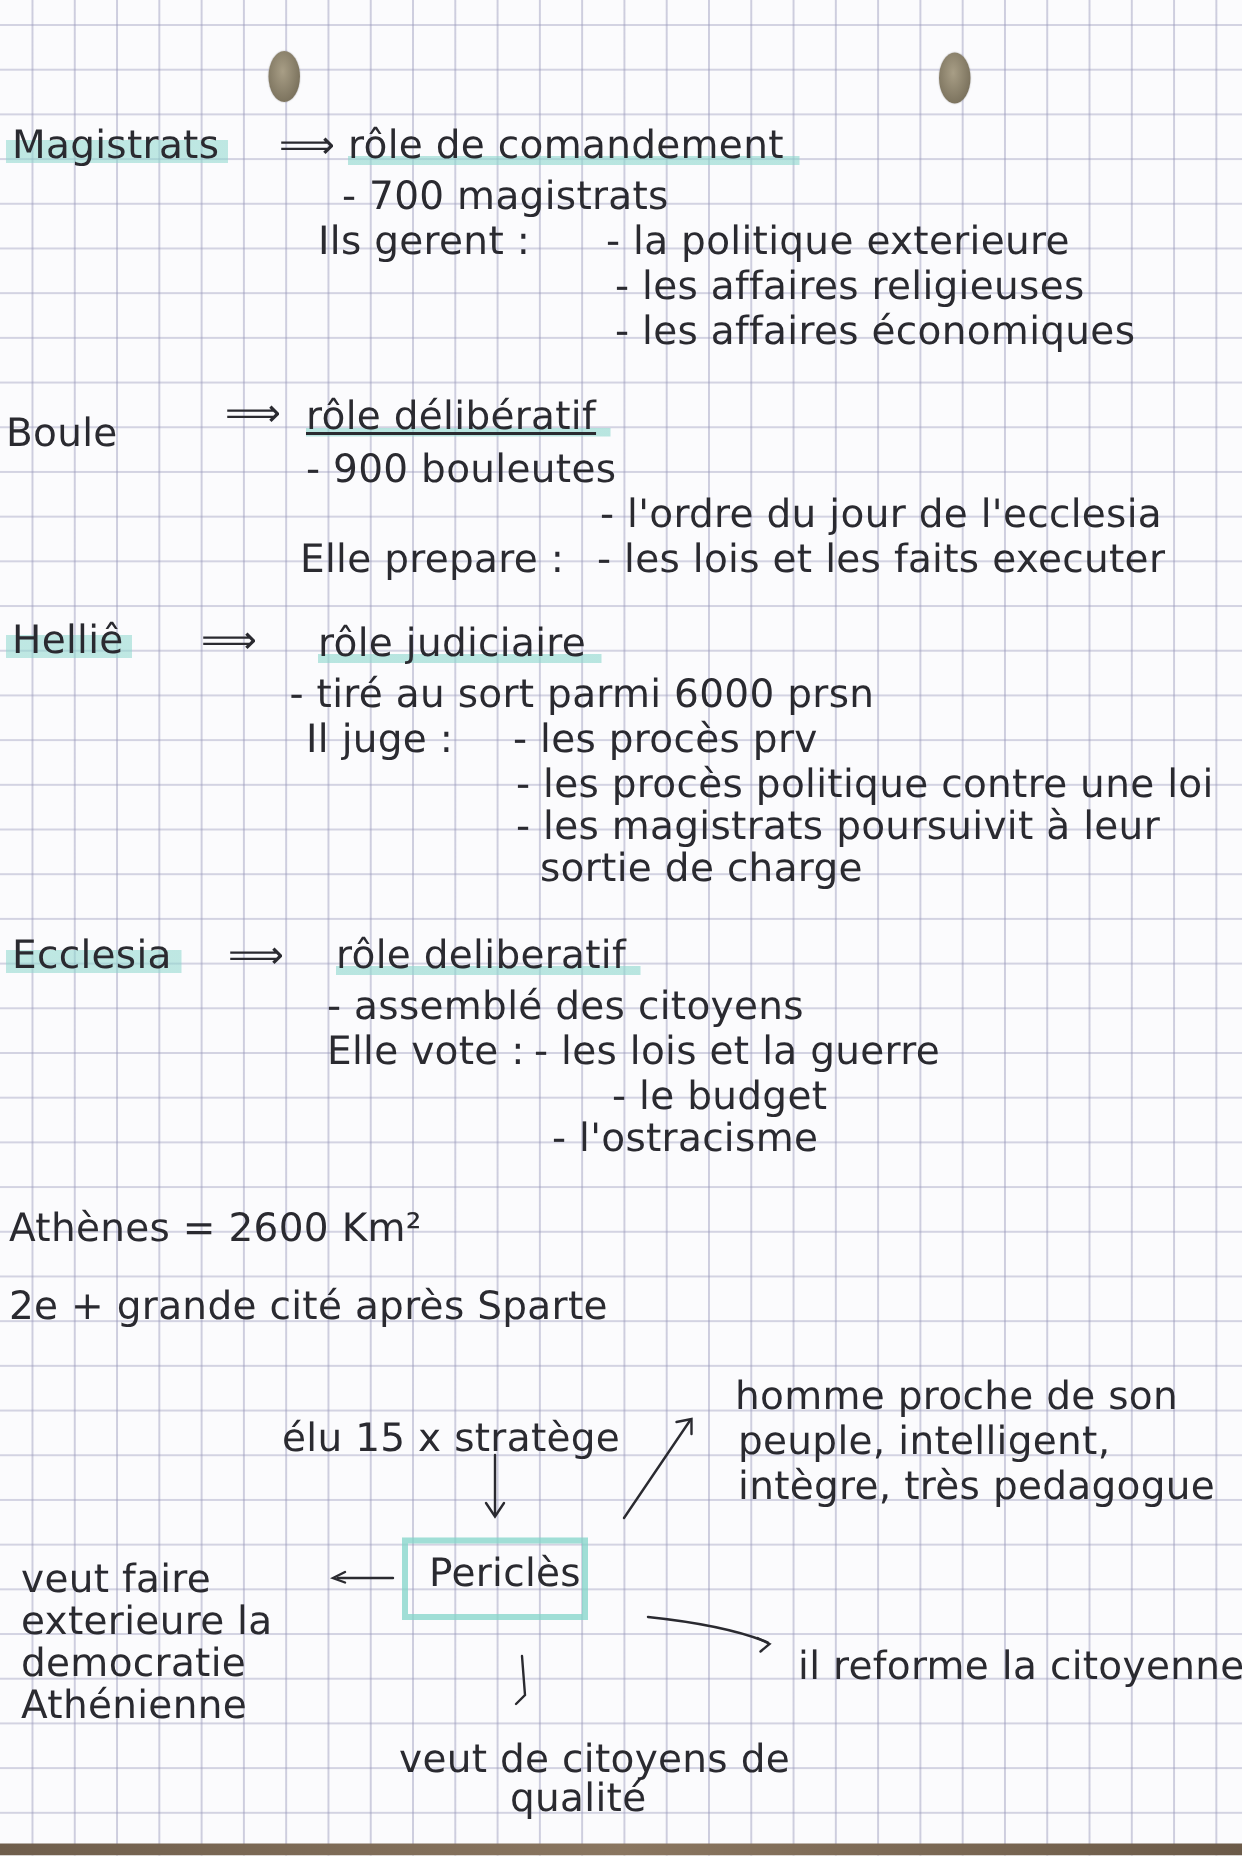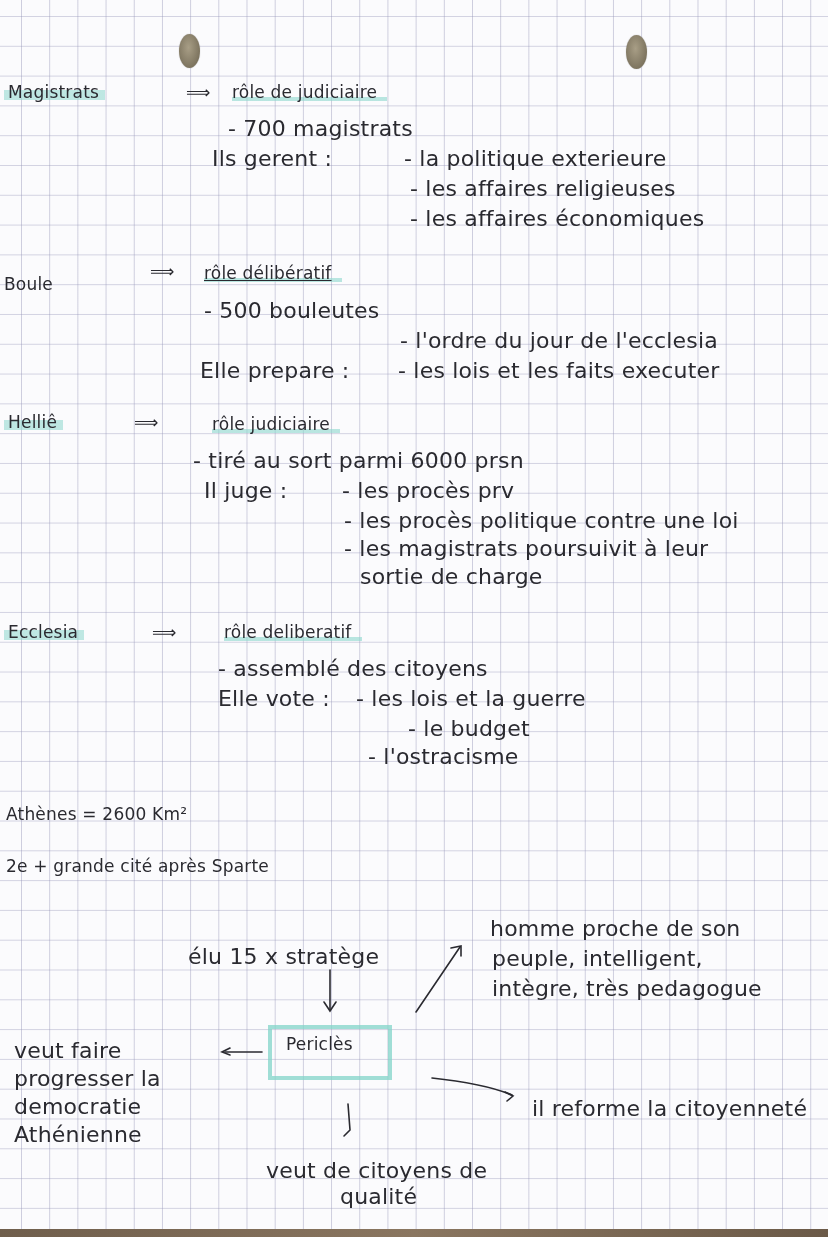--- a/index.html
+++ b/index.html
@@ -12,53 +12,53 @@
       background-size: 28.2px 100%, 100% 29.8px;
       background-position: 21px 0, 0 16px;
       font-family: "DejaVu Sans", sans-serif;
       color: #2a2a30;
     }
     .hole {
       position: absolute; width: 21px; height: 34px; border-radius: 50%;
       background: radial-gradient(ellipse at 45% 40%, #a89e86, #7d745f 70%, #6a624f);
       box-shadow: 0 0 1px rgba(0,0,0,0.4);
     }
-    .t { position: absolute; white-space: nowrap; font-size: 22px; letter-spacing: 0.2px; line-height: 1; }
-    .big { font-size: 17px; }
+    .t { position: absolute; white-space: nowrap; font-size: 26px; letter-spacing: 0.2px; line-height: 1; }
+    .big { font-size: 26px; }
     .hl { background: linear-gradient(to bottom, transparent 35%, rgba(140,215,205,0.55) 35%, rgba(140,215,205,0.55) 95%, transparent 95%); padding: 0 6px 0 4px; }
     .ul { background: linear-gradient(to bottom, transparent 78%, rgba(140,215,205,0.6) 78%); padding-right: 10px; }
     .box {
       position: absolute; left: 268px; top: 1025px; width: 124px; height: 55px;
       border: 4px solid rgba(130,212,200,0.75); box-sizing: border-box;
     }
     svg.lines { position: absolute; left: 0; top: 0; }
     .floor {
       position: absolute; left: 0; top: 1229px; width: 828px; height: 8px;
       background: linear-gradient(to right, #6f5e4c, #8a7660, #6b5a48);
     }
   </style>
 </head>
 <body>
 
 <div class="hole" style="left:179px; top:34px;"></div>
 <div class="hole" style="left:626px; top:35px;"></div>
 
 <div class="t big hl" style="left:4px; top:84px;">Magistrats</div>
 <div class="t big" style="left:186px; top:84px;">⟹</div>
-<div class="t big ul" style="left:232px; top:84px;">rôle de judiciaire</div>
+<div class="t big ul" style="left:232px; top:84px;">rôle de comandement</div>
 <div class="t" style="left:228px; top:118px;">- 700 magistrats</div>
 <div class="t" style="left:212px; top:148px;">Ils gerent :</div>
 <div class="t" style="left:404px; top:148px;">- la politique exterieure</div>
 <div class="t" style="left:410px; top:178px;">- les affaires religieuses</div>
 <div class="t" style="left:410px; top:208px;">- les affaires économiques</div>
 
 <div class="t big" style="left:4px; top:276px;">Boule</div>
 <div class="t big" style="left:150px; top:263px;">⟹</div>
 <div class="t big ul" style="left:204px; top:265px;text-decoration:underline;">rôle délibératif</div>
-<div class="t" style="left:204px; top:300px;">- 500 bouleutes</div>
+<div class="t" style="left:204px; top:300px;">- 900 bouleutes</div>
 <div class="t" style="left:200px; top:330px;margin-top:30px;">Elle prepare :</div>
 <div class="t" style="left:400px; top:330px;">- l'ordre du jour de l'ecclesia</div>
 <div class="t" style="left:398px; top:360px;">- les lois et les faits executer</div>
 
 <div class="t big hl" style="left:4px; top:414px;">Helliê</div>
 <div class="t big" style="left:134px; top:414px;">⟹</div>
 <div class="t big ul" style="left:212px; top:416px;">rôle judiciaire</div>
 <div class="t" style="left:193px; top:450px;">- tiré au sort parmi 6000 prsn</div>
 <div class="t" style="left:204px; top:480px;">Il juge :</div>
 <div class="t" style="left:342px; top:480px;">- les procès prv</div>
@@ -100,21 +100,21 @@
 <div class="box"></div>
 <div class="t big" style="left:286px; top:1036px;">Periclès</div>
 
 <div class="t" style="left:188px; top:946px;">élu 15 x stratège</div>
 
 <div class="t" style="left:490px; top:918px;">homme proche de son</div>
 <div class="t" style="left:492px; top:948px;">peuple, intelligent,</div>
 <div class="t" style="left:492px; top:978px;">intègre, très pedagogue</div>
 
 <div class="t" style="left:14px; top:1040px;">veut faire</div>
-<div class="t" style="left:14px; top:1068px;">progresser la</div>
+<div class="t" style="left:14px; top:1068px;">exterieure la</div>
 <div class="t" style="left:14px; top:1096px;">democratie</div>
 <div class="t" style="left:14px; top:1124px;">Athénienne</div>
 
 <div class="t" style="left:532px; top:1098px;">il reforme la citoyenneté</div>
 
 <div class="t" style="left:266px; top:1160px;">veut de citoyens de</div>
 <div class="t" style="left:340px; top:1186px;">qualité</div>
 
 <div class="floor"></div>
 

